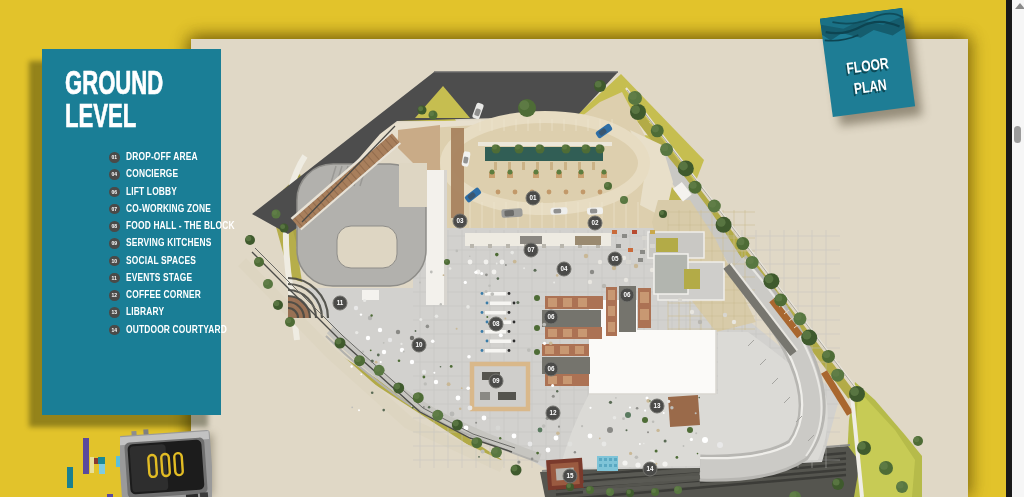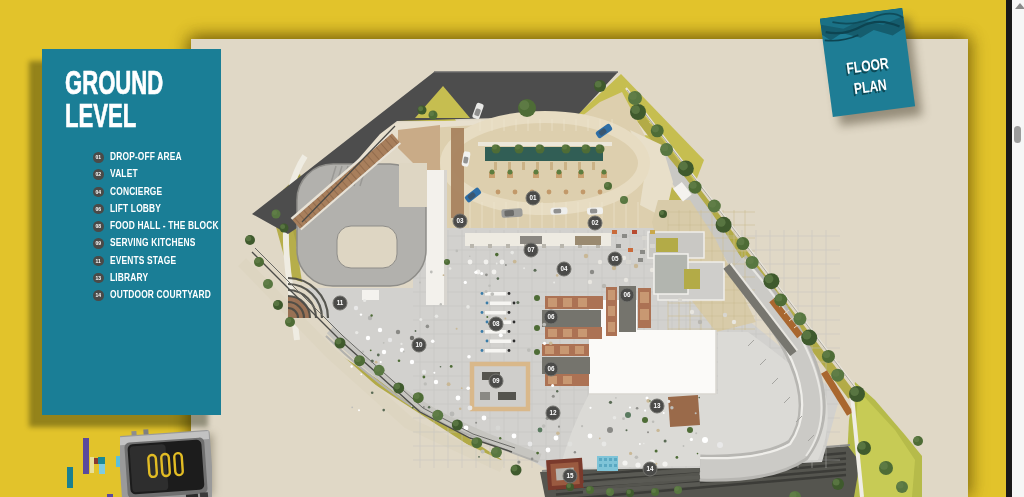--- a/index.html
+++ b/index.html
@@ -16,21 +16,21 @@
   #sidebar {
     position:absolute; left:42px; top:49px; width:179px; height:366px;
     background:#1a7e96;
     box-shadow:-13px 12px 5px rgba(20,25,0,.38);
   }
   #sidebar h1 {
     position:absolute; left:23px; top:17px; color:#fff;
     font-size:34px; line-height:33px; font-weight:bold; letter-spacing:0px; -webkit-text-stroke:0.7px #fff;
     transform:scaleX(0.65); transform-origin:left top; white-space:nowrap;
   }
-  ul.legend { position:absolute; left:0; top:100px; list-style:none; width:179px;padding-left:28px; }
+  ul.legend { position:absolute; left:16px; top:100px; list-style:none; width:179px;padding-left:28px; }
   ul.legend li { position:relative; height:17.25px; }
   ul.legend .num {
     position:absolute; left:23px; top:3px; width:10.5px; height:10.5px; border-radius:50%;
     background:#4a4a48; color:#fff; font-size:5px; font-weight:bold; line-height:11px; text-align:center;
   }
   ul.legend .txt {
     position:absolute; left:40px; top:1px; color:#fff; font-size:10.5px; font-weight:bold;
     transform:scaleX(0.80); transform-origin:left top; white-space:nowrap; letter-spacing:0.2px;
   }
   
@@ -793,42 +793,50 @@
   </div>
 
   <div id="sidebar">
     <h1>GROUND<br>LEVEL</h1>
     <ul class="legend">
       <li>
           <span class="num">01</span>
           <span class="txt">DROP-OFF AREA</span>
         </li>
       <li>
-          <span class="num">02</span>
-          <span class="txt">VALET</span>
-        </li>
-      <li>
           <span class="num">04</span>
           <span class="txt">CONCIERGE</span>
         </li>
       <li>
           <span class="num">06</span>
           <span class="txt">LIFT LOBBY</span>
         </li>
       <li>
+          <span class="num">07</span>
+          <span class="txt">CO-WORKING ZONE</span>
+        </li>
+      <li>
           <span class="num">08</span>
           <span class="txt">FOOD HALL - THE BLOCK</span>
         </li>
       <li>
           <span class="num">09</span>
           <span class="txt">SERVING KITCHENS</span>
         </li>
       <li>
+          <span class="num">10</span>
+          <span class="txt">SOCIAL SPACES</span>
+        </li>
+      <li>
           <span class="num">11</span>
           <span class="txt">EVENTS STAGE</span>
+        </li>
+      <li>
+          <span class="num">12</span>
+          <span class="txt">COFFEE CORNER</span>
         </li>
       <li>
           <span class="num">13</span>
           <span class="txt">LIBRARY</span>
         </li>
       <li>
           <span class="num">14</span>
           <span class="txt">OUTDOOR COURTYARD</span>
         </li>
     </ul>

